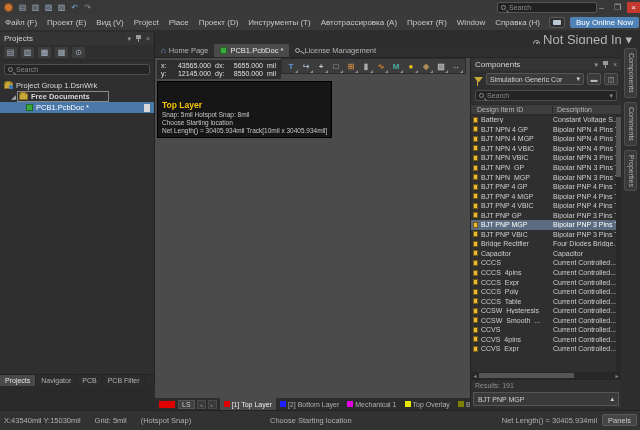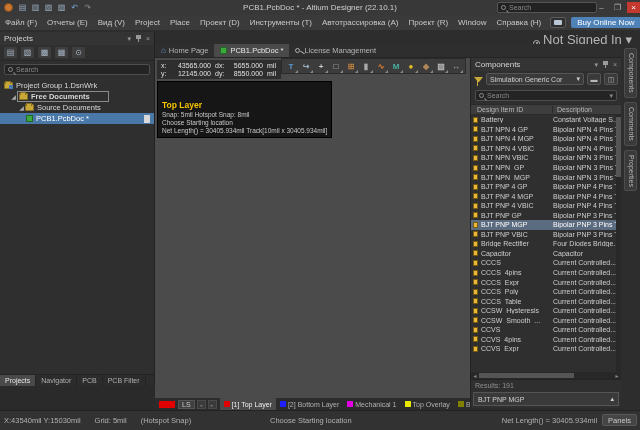--- a/index.html
+++ b/index.html
@@ -168,37 +168,36 @@
 <body>
 
 <div id="titlebar">
   <div id="altium-logo"></div>
   <div class="qico">▤</div>
   <div class="qico">▥</div>
   <div class="qico">▧</div>
   <div class="qico">▨</div>
   <div class="qico" style="color:#6fa0d0;">↶</div>
   <div class="qico" style="color:#8a8a8a;">↷</div>
-  <div id="title-text">PCB1.PcbDoc * - Altium Designer (22.10.1)</div>
   <div id="title-search">
     <span class="mag"></span>
     <span>Search</span>
   </div>
   <div style="position:absolute; right:0; top:2px; display:flex;">
     <div class="winbtn">–</div>
     <div class="winbtn">❐</div>
     <div class="winbtn" id="close-btn">×</div>
   </div>
 </div>
 
 <div id="menubar">
   <div style="display:flex;">
 
   <div class="menu-item">Файл (F)</div>
-      <div class="menu-item">Отчеты (E)</div>
+      <div class="menu-item">Проект (E)</div>
       <div class="menu-item">Вид (V)</div>
       <div class="menu-item">Project</div>
       <div class="menu-item">Place</div>
       <div class="menu-item">Проект (D)</div>
       <div class="menu-item">Инструменты (T)</div>
       <div class="menu-item">Автотрассировка (A)</div>
       <div class="menu-item">Проект (R)</div>
       <div class="menu-item">Window</div>
       <div class="menu-item">Справка (H)</div>
     </div>
@@ -255,25 +254,20 @@
           <span class="pg-badge"></span>
         </span>
       <span>Project Group 1.DsnWrk</span>
     </div>
     <div class="tree-row" style="padding-left:10px;">
       <span class="tw">◢</span>
       <span class="boxed bold">
           <span class="folder"></span>
       <span>Free Documents</span>
         </span>
-    </div>
-    <div class="tree-row" style="padding-left:18px;">
-      <span class="tw">◢</span>
-      <span class="folder"></span>
-      <span>Source Documents</span>
     </div>
     <div class="tree-row selected" style="padding-left:26px;">
       <span class="chip-ico"></span>
       <span>PCB1.PcbDoc *</span>
       <span class="doc-badge"></span>
     </div>
   </div>
   <div id="proj-footer">
 
   <div class="pf-tab active">

